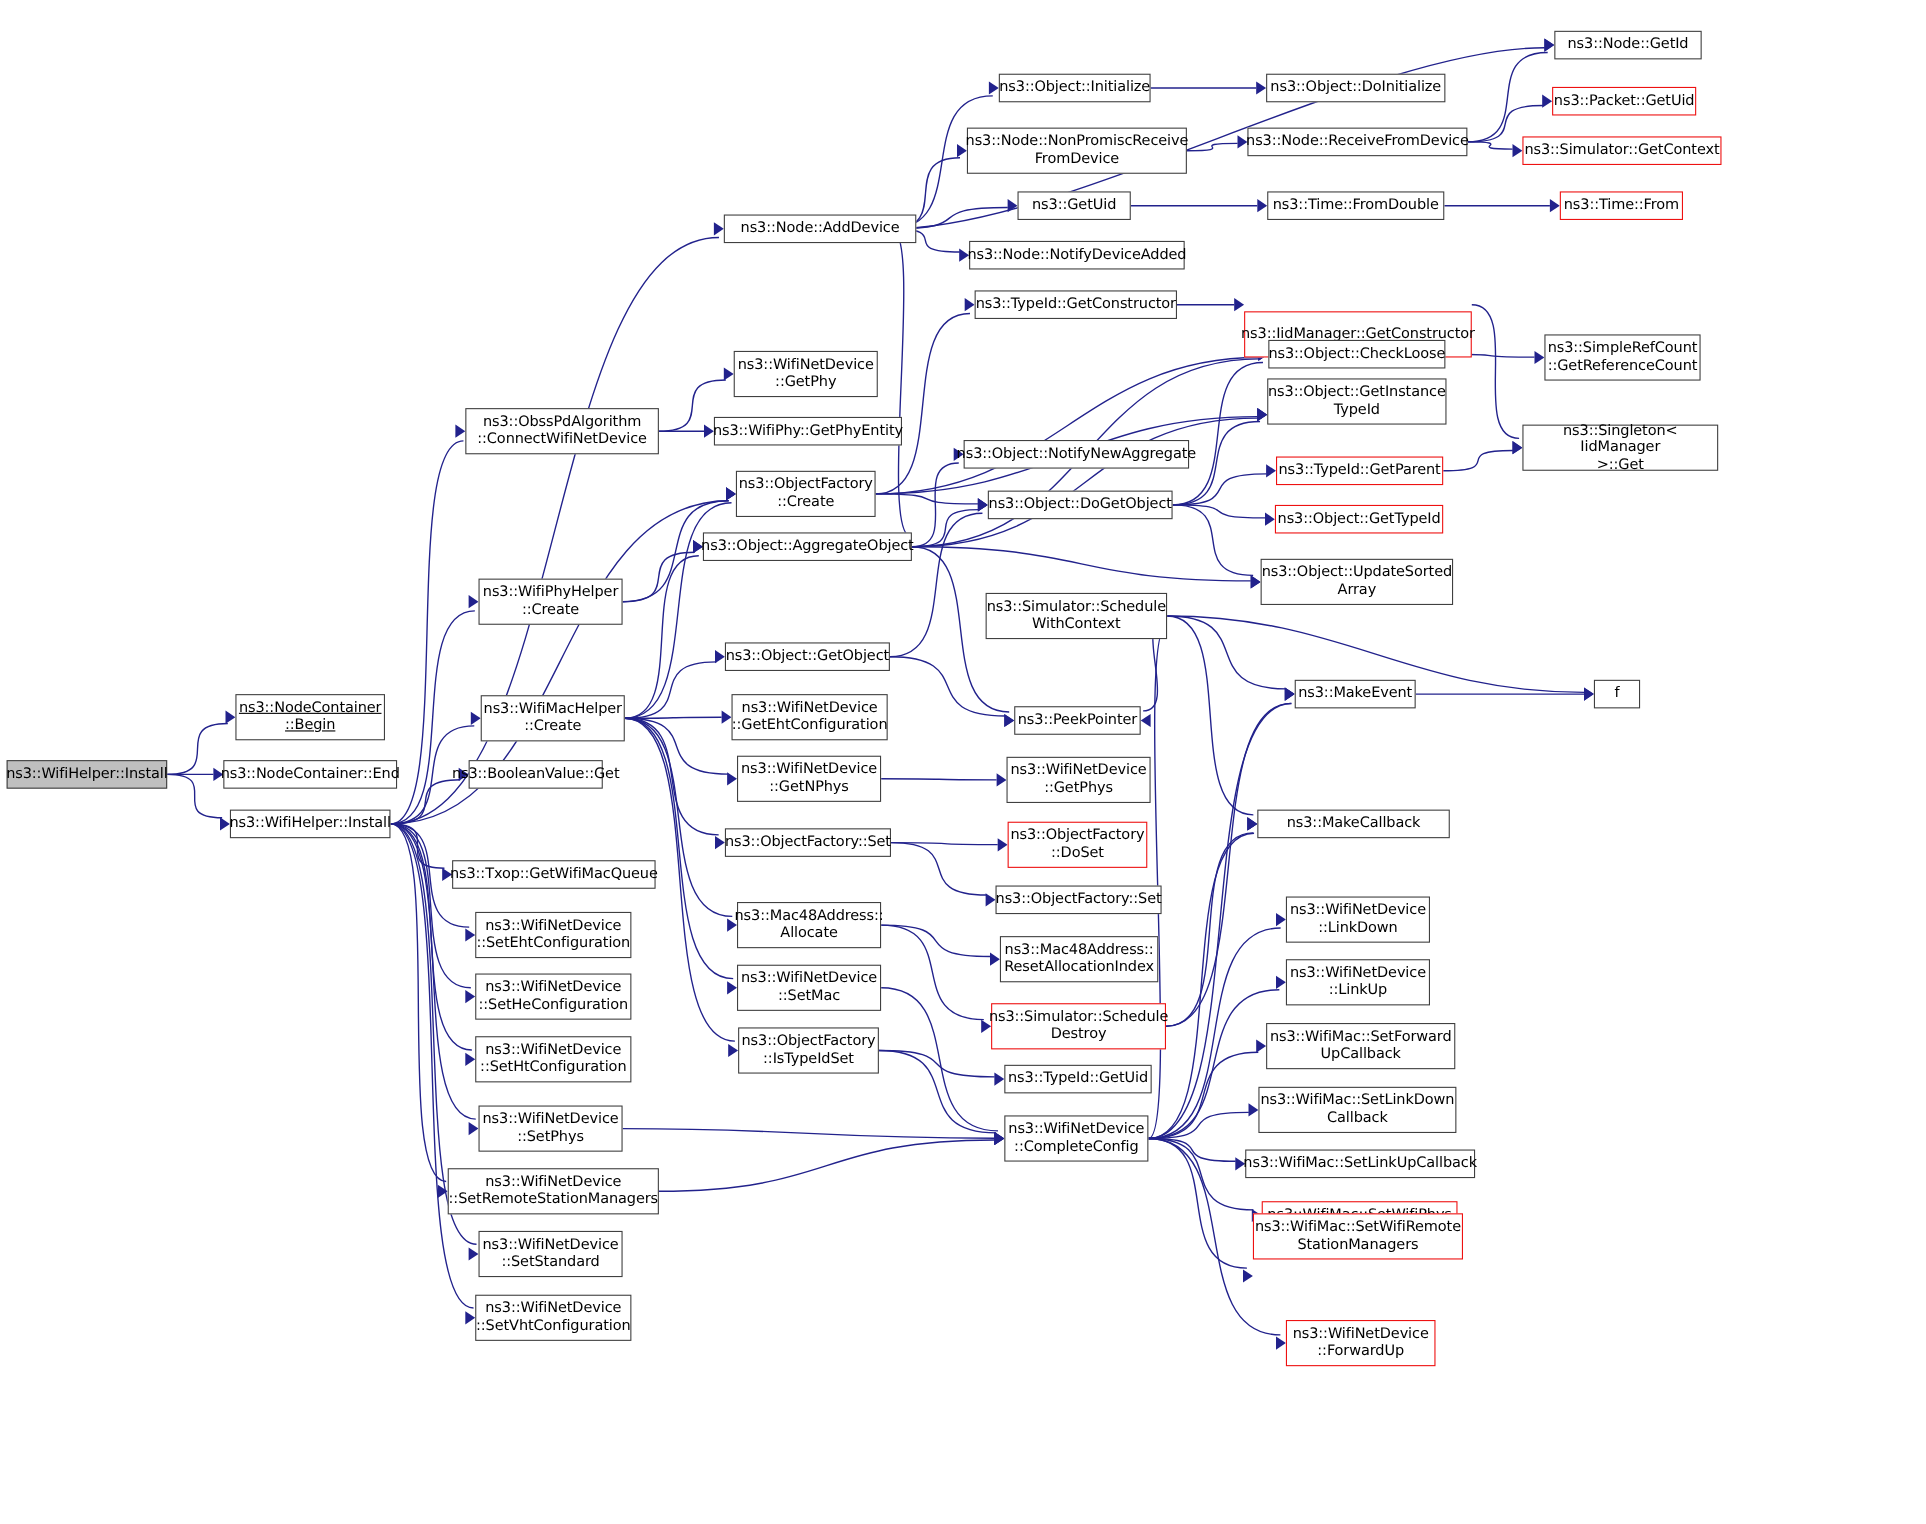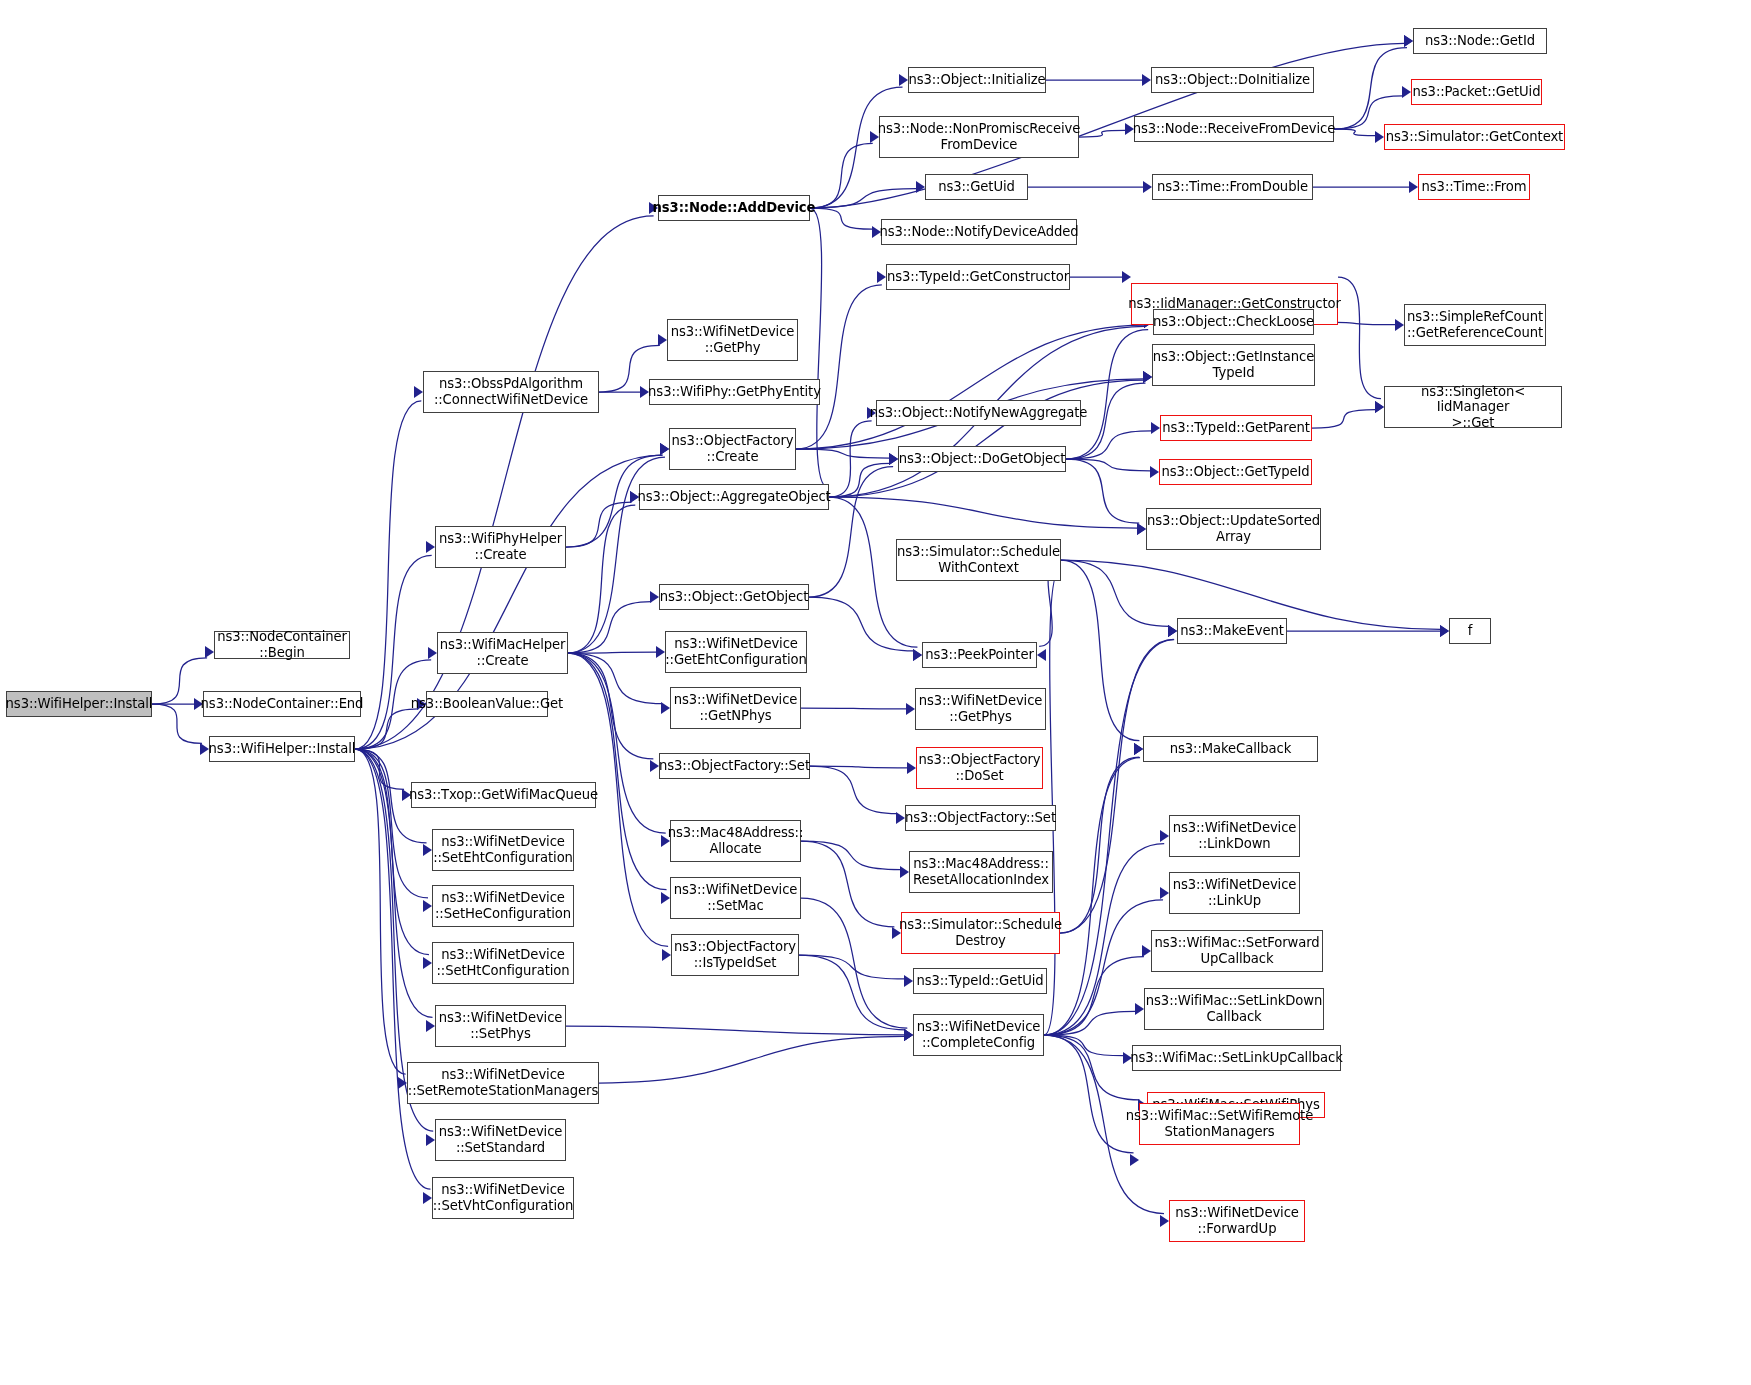--- a/index.html
+++ b/index.html
@@ -242,21 +242,21 @@
       <polygon points="1147,1105 1138,1111 1138,1099" class="edge-head"></polygon>
       <path class="edge-path" d="M 1044,1035 C 1116.25,1035 1061.304250592198,1152.834540252892 1133.554250592198,1152.834540252892"></path>
       <polygon points="1139,1160 1130,1166 1130,1154" class="edge-head"></polygon>
       <path class="edge-path" d="M 1044,1035 C 1132.75,1035 1075.2299291749034,1213.5301346122562 1163.9799291749034,1213.5301346122562"></path>
       <polygon points="1169,1221 1160,1227 1160,1215" class="edge-head"></polygon>
       <path class="edge-path" d="M 1044,1035 C 1073.35,1035 1031.3281008290076,568.9942415424379 1060.6781008290075,568.9942415424379"></path>
       <polygon points="1061,560 1052,566 1052,554" class="edge-head"></polygon>
     </svg>
   <div id="node-layer">
       <div class="node root" style="left: 6px; top: 691px; width: 146px; height: 26px;">ns3::WifiHelper::Install</div>
-      <div class="node" style="left: 214px; top: 631px; width: 136px; height: 28px;">ns3::NodeContainer
+      <div class="node" style="left: 214px; top: 631px; width: 136px; height: 42px; text-decoration: underline;">ns3::NodeContainer
 ::Begin</div>
       <div class="node" style="left: 203px; top: 691px; width: 158px; height: 26px;">ns3::NodeContainer::End</div>
       <div class="node" style="left: 209px; top: 736px; width: 146px; height: 26px;">ns3::WifiHelper::Install</div>
       <div class="node" style="left: 423px; top: 371px; width: 176px; height: 42px;">ns3::ObssPdAlgorithm
 ::ConnectWifiNetDevice</div>
       <div class="node" style="left: 435px; top: 526px; width: 131px; height: 42px;">ns3::WifiPhyHelper
 ::Create</div>
       <div class="node" style="left: 437px; top: 632px; width: 131px; height: 42px;">ns3::WifiMacHelper
 ::Create</div>
       <div class="node" style="left: 426px; top: 691px; width: 122px; height: 26px;">ns3::BooleanValue::Get</div>
@@ -268,21 +268,21 @@
       <div class="node" style="left: 432px; top: 942px; width: 142px; height: 42px;">ns3::WifiNetDevice
 ::SetHtConfiguration</div>
       <div class="node" style="left: 435px; top: 1005px; width: 131px; height: 42px;">ns3::WifiNetDevice
 ::SetPhys</div>
       <div class="node" style="left: 407px; top: 1062px; width: 192px; height: 42px;">ns3::WifiNetDevice
 ::SetRemoteStationManagers</div>
       <div class="node" style="left: 435px; top: 1119px; width: 131px; height: 42px;">ns3::WifiNetDevice
 ::SetStandard</div>
       <div class="node" style="left: 432px; top: 1177px; width: 142px; height: 42px;">ns3::WifiNetDevice
 ::SetVhtConfiguration</div>
-      <div class="node" style="left: 658px; top: 195px; width: 152px; height: 26px; font-weight: bold;">ns3::Node::AddDevice</div>
+      <div class="node" style="left: 658px; top: 195px; width: 175px; height: 26px;">ns3::Node::AddDevice</div>
       <div class="node" style="left: 667px; top: 319px; width: 131px; height: 42px;">ns3::WifiNetDevice
 ::GetPhy</div>
       <div class="node" style="left: 649px; top: 379px; width: 171px; height: 26px;">ns3::WifiPhy::GetPhyEntity</div>
       <div class="node" style="left: 669px; top: 428px; width: 127px; height: 42px;">ns3::ObjectFactory
 ::Create</div>
       <div class="node" style="left: 639px; top: 484px; width: 190px; height: 26px;">ns3::Object::AggregateObject</div>
       <div class="node" style="left: 659px; top: 584px; width: 150px; height: 26px;">ns3::Object::GetObject</div>
       <div class="node" style="left: 665px; top: 631px; width: 142px; height: 42px;">ns3::WifiNetDevice
 ::GetEhtConfiguration</div>
       <div class="node" style="left: 670px; top: 687px; width: 131px; height: 42px;">ns3::WifiNetDevice
@@ -342,18 +342,18 @@
       <div class="node" style="left: 1169px; top: 815px; width: 131px; height: 42px;">ns3::WifiNetDevice
 ::LinkDown</div>
       <div class="node" style="left: 1169px; top: 872px; width: 131px; height: 42px;">ns3::WifiNetDevice
 ::LinkUp</div>
       <div class="node" style="left: 1151px; top: 930px; width: 172px; height: 42px;">ns3::WifiMac::SetForward
 UpCallback</div>
       <div class="node" style="left: 1144px; top: 988px; width: 180px; height: 42px;">ns3::WifiMac::SetLinkDown
 Callback</div>
       <div class="node" style="left: 1132px; top: 1045px; width: 209px; height: 26px;">ns3::WifiMac::SetLinkUpCallback</div>
       <div class="node red" style="left: 1147px; top: 1092px; width: 178px; height: 26px;">ns3::WifiMac::SetWifiPhys</div>
-      <div class="node red" style="left: 1139px; top: 1103px; width: 161px; height: 42px;">ns3::WifiMac::SetWifiRemote
+      <div class="node red" style="left: 1139px; top: 1103px; width: 191px; height: 42px;">ns3::WifiMac::SetWifiRemote
 StationManagers</div>
       <div class="node red" style="left: 1169px; top: 1200px; width: 136px; height: 42px;">ns3::WifiNetDevice
 ::ForwardUp</div>
     </div>
 </div>
 
 </body></html>

